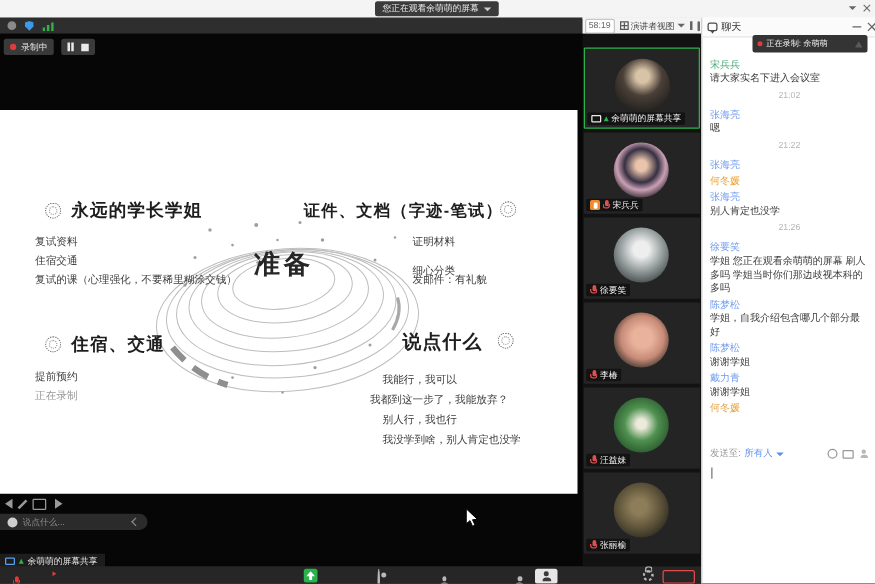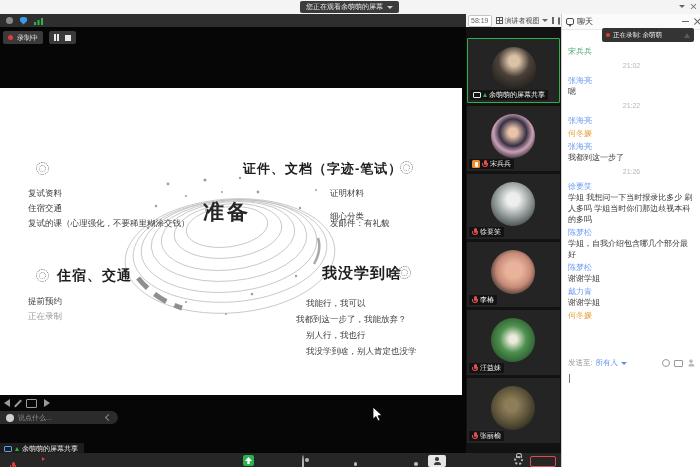--- a/index.html
+++ b/index.html
@@ -218,36 +218,37 @@
             <circle cx="296" cy="188" r="1.2"></circle>
           <circle cx="226" cy="226" r="1"></circle>
         </g>
       </svg>
 
       <div class="center-title">
         <div>准备</div>
       </div>
 
       <span class="spiral" style="left:36px;top:74px"></span>
+      <div class="sec-title" style="left:57px;top:72px;font-size:14px">永远的学长学姐</div>
       <div class="sec-item" style="left:28px;top:100px">复试资料</div>
       <div class="sec-item" style="left:28px;top:115px">住宿交通</div>
       <div class="sec-item" style="left:28px;top:130px">复试的课（心理强化，不要稀里糊涂交钱）</div>
 
       <div class="sec-title" style="left:243px;top:72px;font-size:13px">证件、文档（字迹-笔试）</div>
       <span class="spiral" style="left:400px;top:73px"></span>
       <div class="sec-item" style="left:330px;top:100px">证明材料</div>
       <div class="sec-item" style="left:330px;top:123px">细心分类</div>
       <div class="sec-item" style="left:330px;top:130px">发邮件：有礼貌</div>
 
       <span class="spiral" style="left:36px;top:181px"></span>
       <div class="sec-title" style="left:57px;top:179px;font-size:14px">住宿、交通</div>
       <div class="sec-item" style="left:28px;top:208px">提前预约</div>
       <div class="sec-item dim" style="left:28px;top:223px">正在录制</div>
 
-      <div class="sec-title" style="left:322px;top:176px;font-size:15px">我没学到啥</div>
+      <div class="sec-title" style="left:322px;top:176px;font-size:15px">说点什么</div>
       <span class="spiral" style="left:398px;top:178px"></span>
       <div class="sec-item" style="left:306px;top:210px">我能行，我可以</div>
       <div class="sec-item" style="left:296px;top:226px">我都到这一步了，我能放弃？</div>
       <div class="sec-item" style="left:306px;top:242px">别人行，我也行</div>
       <div class="sec-item" style="left:306px;top:258px">我没学到啥，别人肯定也没学</div>
     </div>
 
     <div class="annot">
       <span class="a-left"></span>
       <span class="a-pen"></span>
@@ -347,41 +348,42 @@
 
     <div class="toast">
       <span class="dot-red" style="width:4px;height:4px"></span>
       <span class="t">正在录制: 余萌萌</span>
       <span class="logo"></span>
     </div>
 
     <div class="chatscroll">
       <div class="msg">
         <div class="mname c-green">宋兵兵</div>
+        <div class="mtext">请大家实名下进入会议室</div>
       </div>
       <div class="mtime">21:02</div>
       <div class="msg">
         <div class="mname c-blue">张海亮</div>
         <div class="mtext">嗯</div>
       </div>
       <div class="mtime">21:22</div>
       <div class="msg">
         <div class="mname c-blue">张海亮</div>
       </div>
       <div class="msg">
         <div class="mname c-orange">何冬媛</div>
       </div>
       <div class="msg">
         <div class="mname c-blue">张海亮</div>
-        <div class="mtext">我都到这一步了</div>
+        <div class="mtext">别人肯定也没学</div>
       </div>
       <div class="mtime">21:26</div>
       <div class="msg">
         <div class="mname c-blue">徐要笑</div>
-        <div class="mtext">学姐 我想问一下当时报录比多少 刷人多吗 学姐当时你们那边歧视本科的多吗</div>
+        <div class="mtext">学姐 您正在观看余萌萌的屏幕 刷人多吗 学姐当时你们那边歧视本科的多吗</div>
       </div>
       <div class="msg">
         <div class="mname c-blue">陈梦松</div>
         <div class="mtext">学姐，自我介绍包含哪几个部分最好</div>
       </div>
       <div class="msg">
         <div class="mname c-blue">陈梦松</div>
         <div class="mtext">谢谢学姐</div>
       </div>
       <div class="msg">

